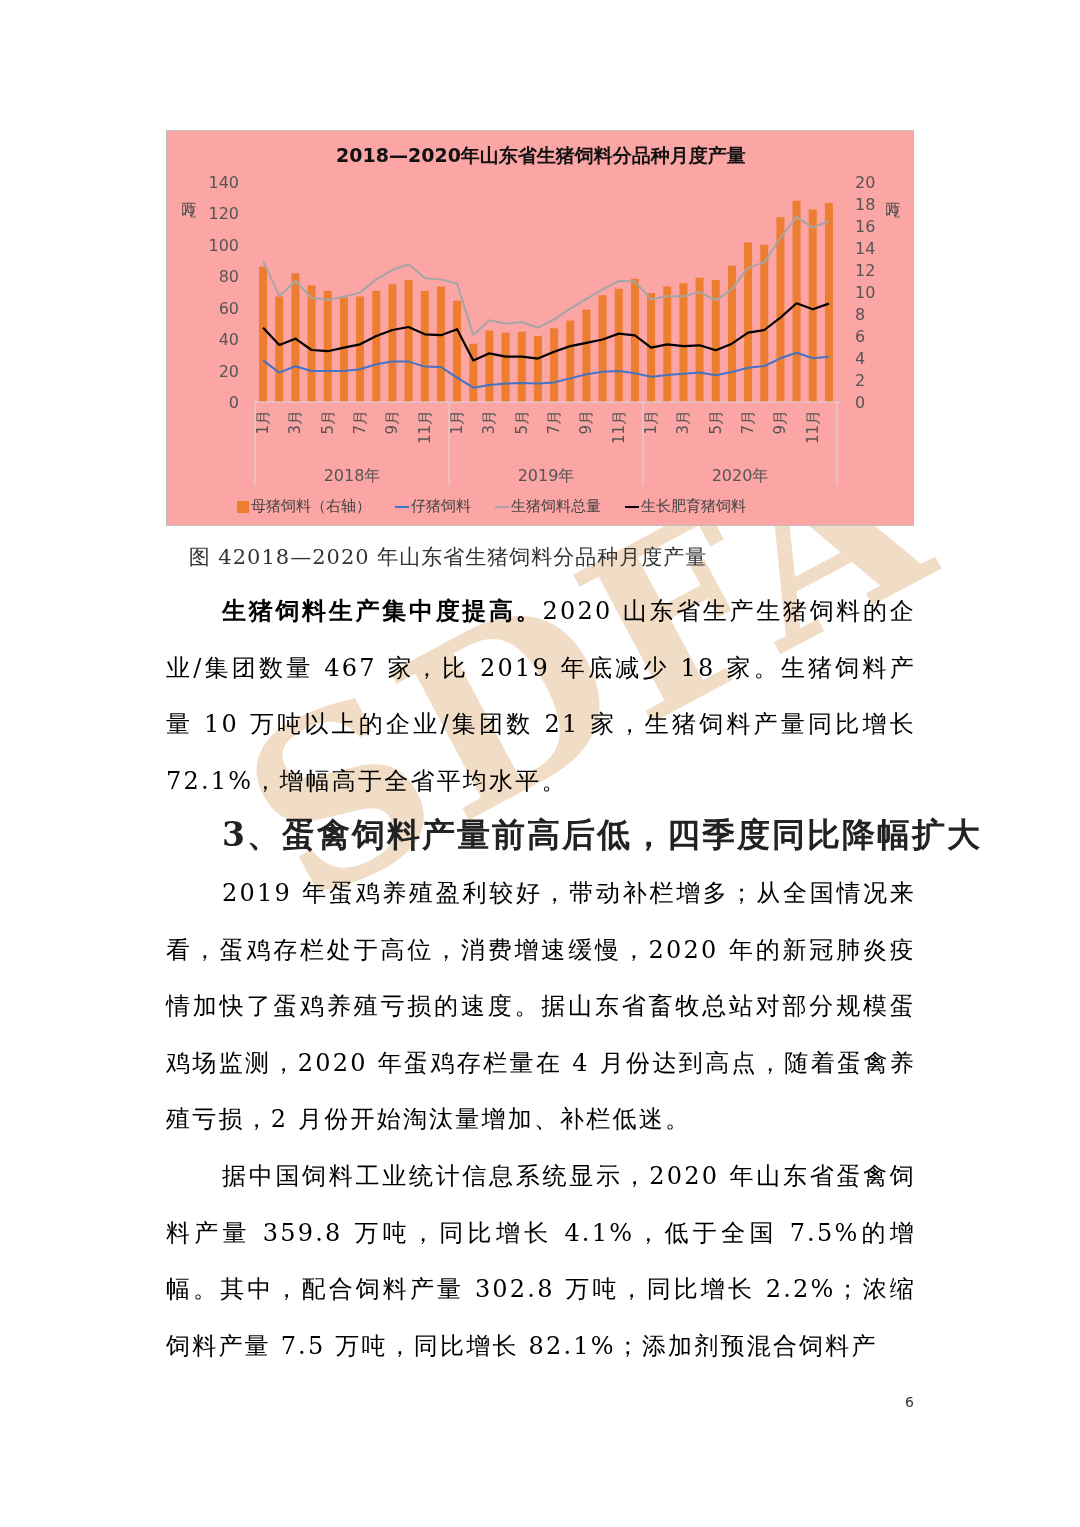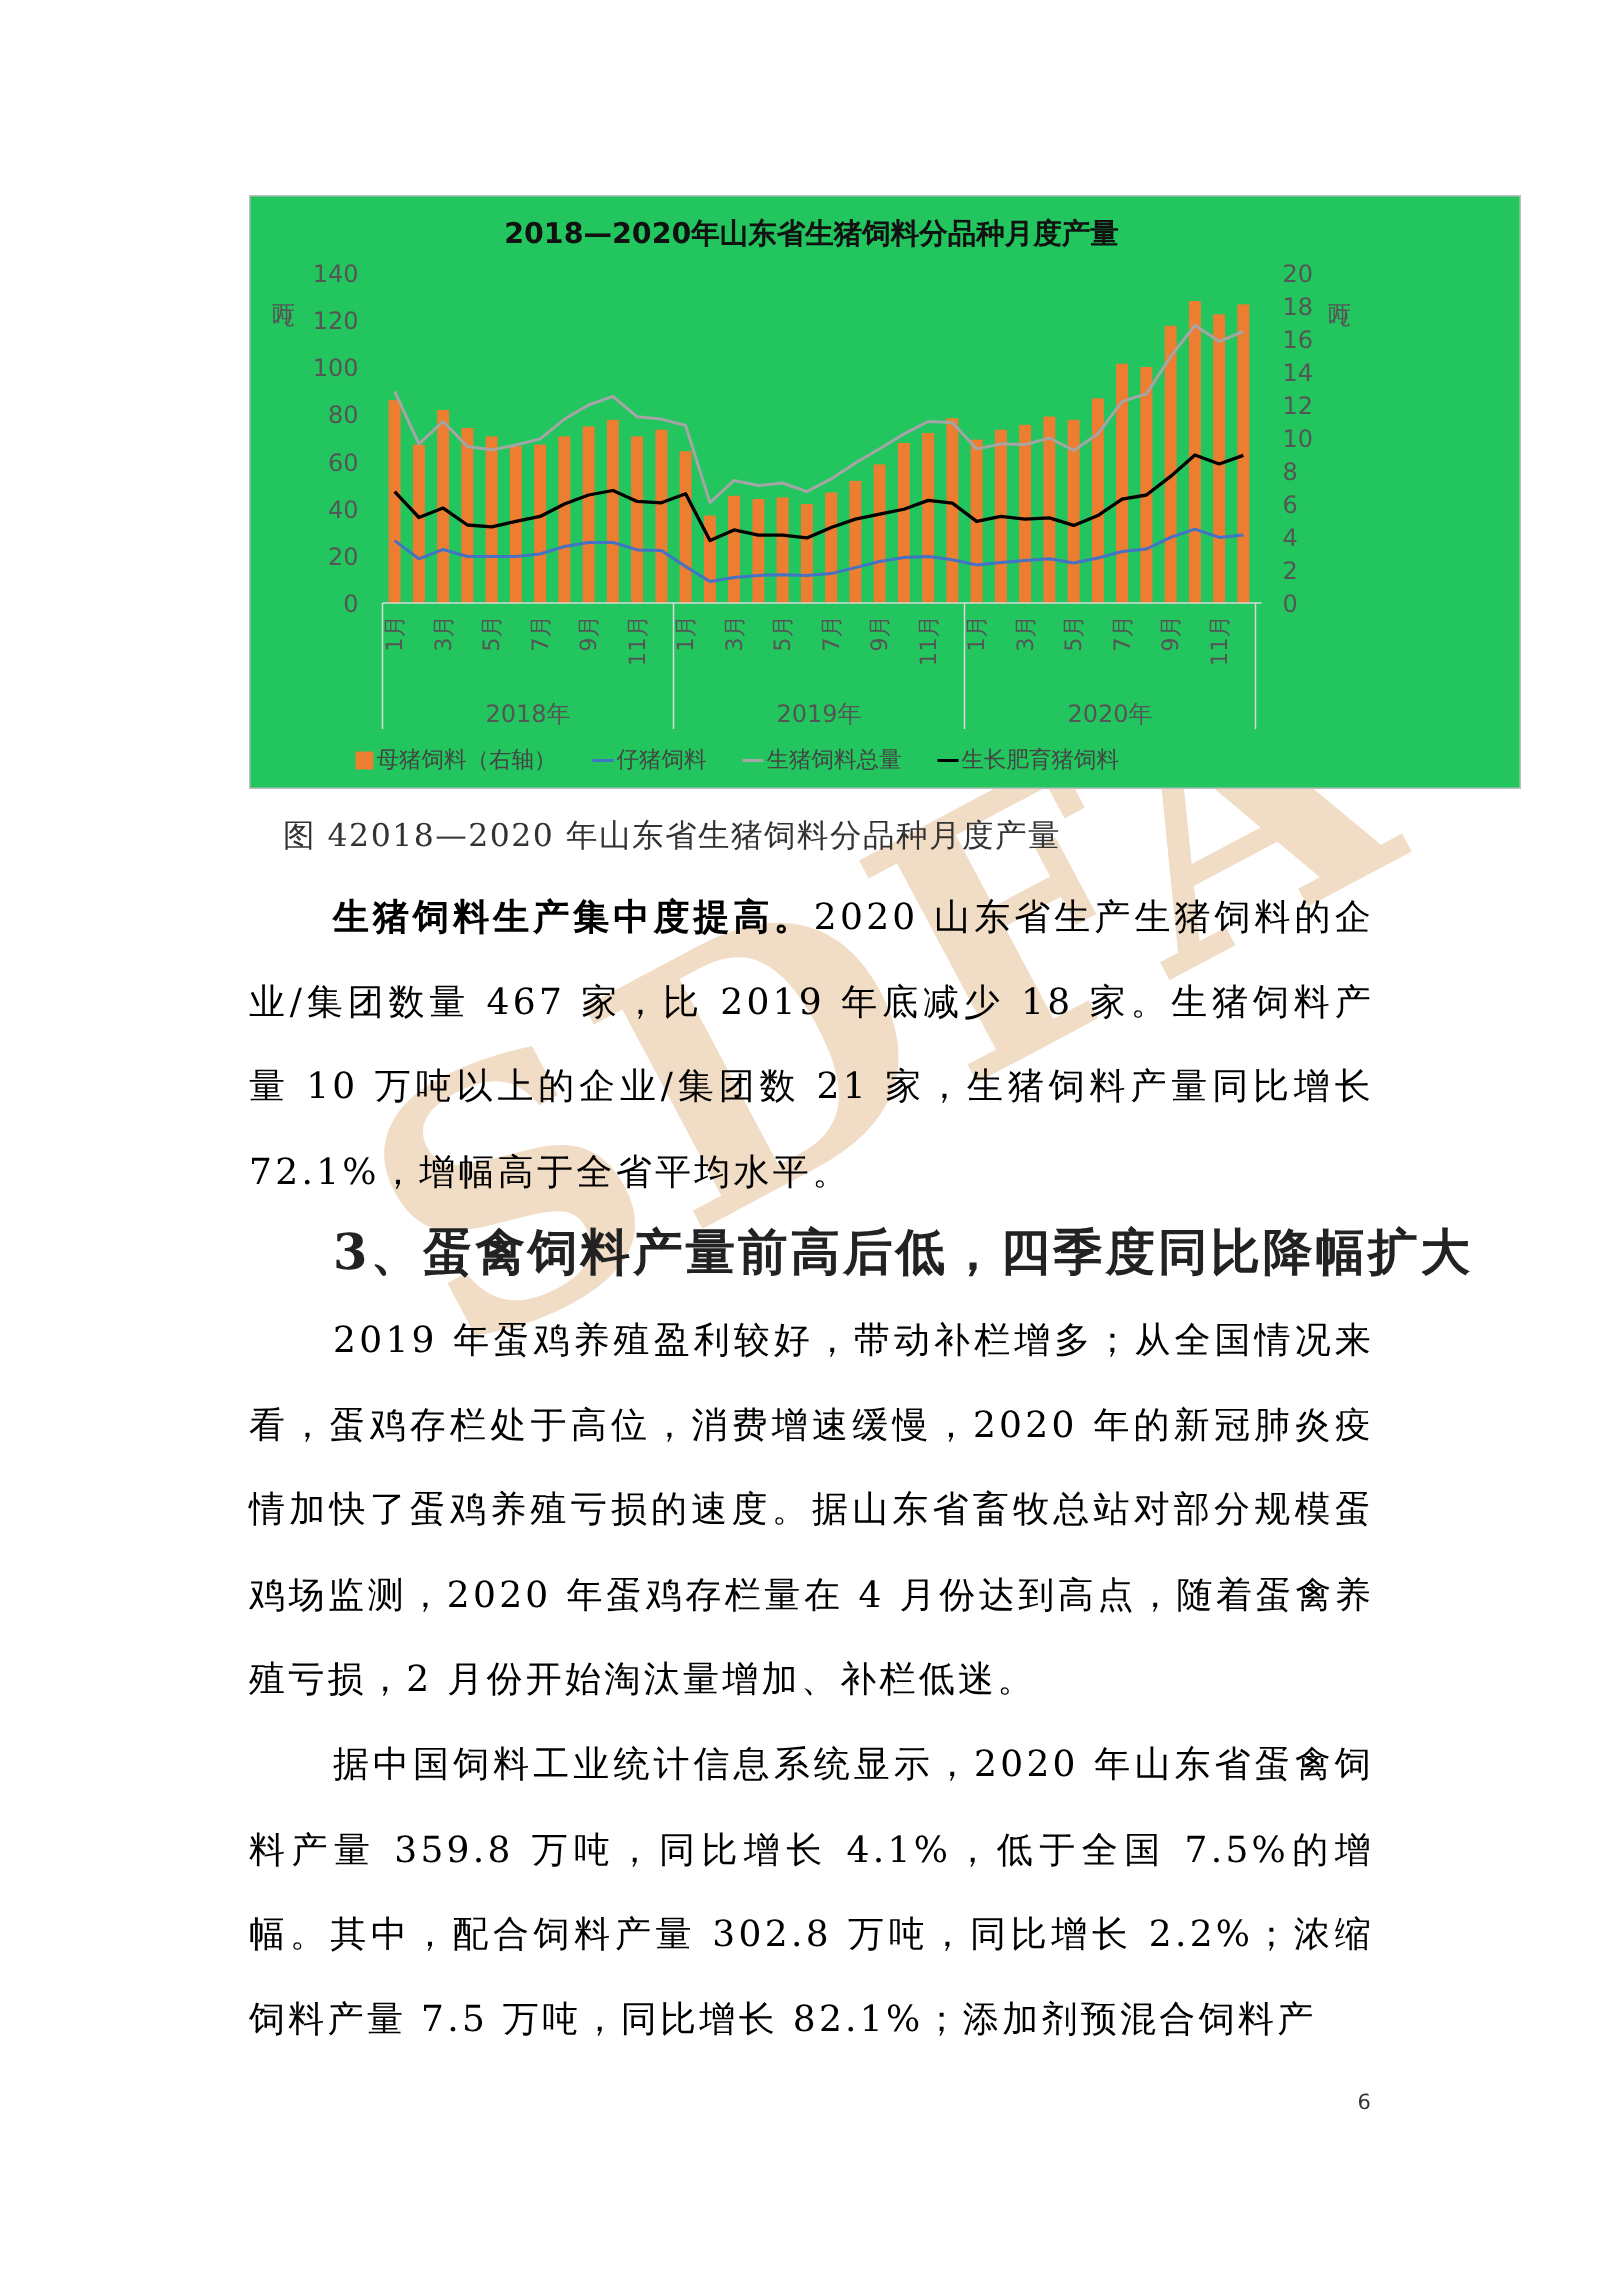--- a/index.html
+++ b/index.html
@@ -1,19 +1,19 @@
 <!DOCTYPE html>
 <html><head>
 <meta charset="utf-8">
 <style>
   html, body { margin: 0; padding: 0; background: #ffffff; }
   body { width: 1080px; height: 1527px; position: relative; overflow: hidden;
          font-family: "DejaVu Serif", "Liberation Serif", serif; color: #222; }
-  .chart-frame { position: absolute; left: 166px; top: 130px; width: 848px; height: 396px;
-                 border: 1px solid #bfbfbf; box-sizing: border-box; background: #22c55e; }
+  .chart-frame { position: absolute; left: 166px; top: 130px; width: 748px; height: 396px;
+                 border: 1px solid #bfbfbf; box-sizing: border-box; background: #fca5a5; }
   .chart-frame svg { position: absolute; left: 0; top: 0; }
   .chart-title { position: absolute; left: 0; width: 748px; top: 12px; text-align: center;
                  font-family: "DejaVu Sans", "Liberation Sans", sans-serif; font-weight: bold;
                  font-size: 19px; color: #111; }
   .legend { position: absolute; left: 70px; top: 366px; font-family: "DejaVu Sans", sans-serif;
             font-size: 15px; color: #444; display: flex; gap: 24px; white-space: nowrap; }
   .legend-item { display: flex; align-items: center; gap: 2px; }
   .swatch-bar { width: 12px; height: 12px; display: inline-block; }
   .swatch-line { width: 14px; height: 2px; display: inline-block; }
   .caption { position: absolute; left: 0; width: 896px; top: 543px; text-align: center;

